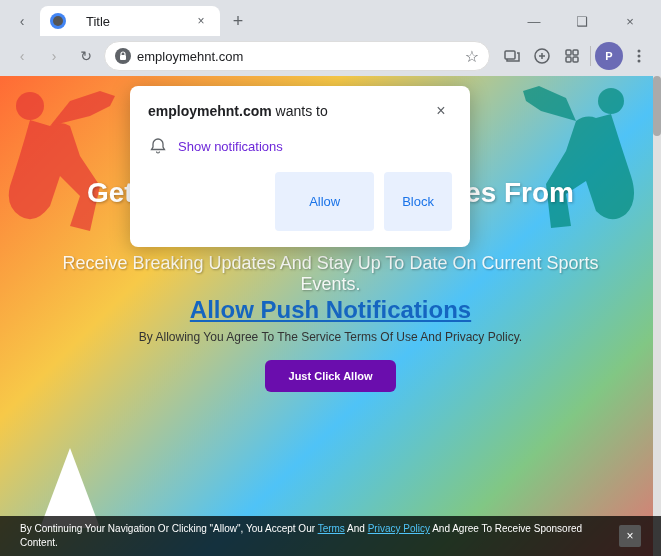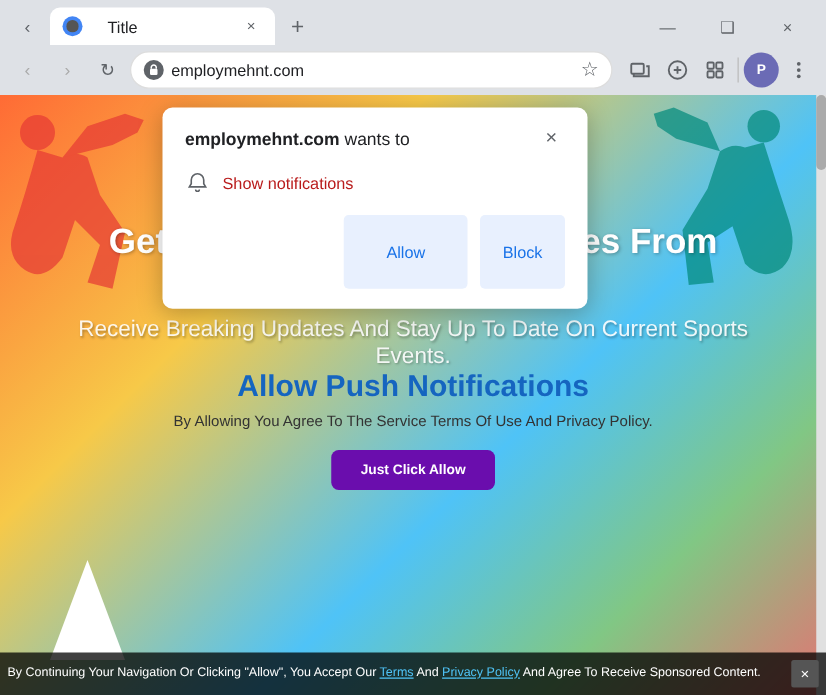--- a/index.html
+++ b/index.html
@@ -230,20 +230,21 @@
       top: 220px;
       left: 0; right: 0;
       text-align: center;
       z-index: 1;
     }
     .push-title {
       font-size: 24px;
       font-weight: 700;
       color: #1565c0;
       margin-bottom: 6px;
+      text-decoration: underline;
     }
     .push-subtitle {
       font-size: 12px;
       color: #333;
       margin-bottom: 16px;
     }
     .just-click-btn {
       display: inline-block;
       background: #6a0dad;
       color: white;
@@ -255,21 +256,21 @@
       cursor: pointer;
     }
 
     
     .footer-bar {
       position: absolute;
       bottom: 0; left: 0; right: 0;
       background: rgba(0,0,0,0.75);
       color: white;
       font-size: 10px;
-      padding: 6px 6px;
+      padding: 6px 20px;
       display: flex;
       align-items: center;
       justify-content: space-between;
       z-index: 10;
     }
     .footer-close {
       width: 22px; height: 22px;
       background: #555;
       border: none;
       color: white;
@@ -369,21 +370,21 @@
       margin-bottom: 16px;
     }
     .notif-bell-icon {
       width: 20px; height: 20px;
       color: #5f6368;
       font-size: 18px;
       display: flex; align-items: center; justify-content: center;
     }
     .notif-row-label {
       font-size: 13px;
-      color: #b91c1c;
+      color: #6d28d9;
     }
     .notif-buttons {
       display: flex;
       justify-content: flex-end;
       gap: 10px;
     }
     .notif-btn-allow {
       padding: 6px 34px;
       background: #e8f0fe;
       color: #1a73e8;

